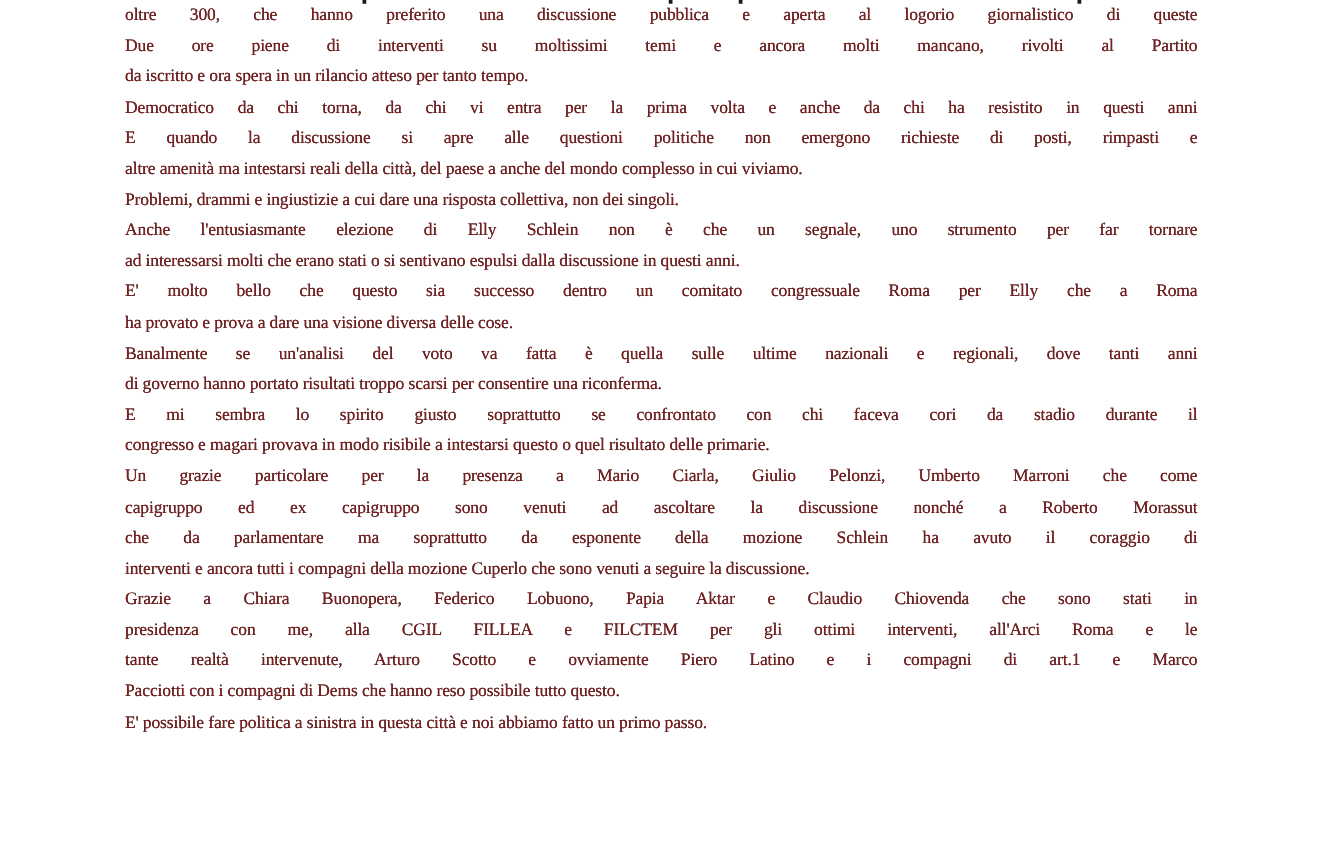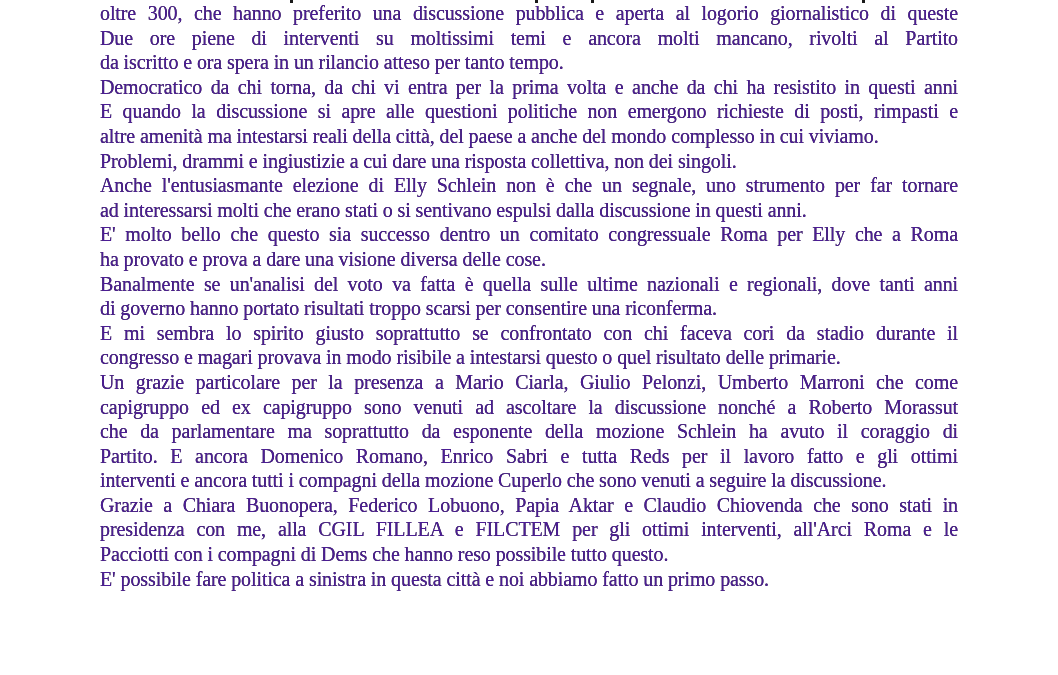--- a/index.html
+++ b/index.html
@@ -19,23 +19,23 @@
     left: 0;
     width: 1058px;
     height: 675px;
     background: #ffffff;
   }
   .doc-body {
     position: absolute;
     top: 1px;
     left: 100px;
     width: 858px;
-    color: #4c1d95;
+    color: #7f1d1d;
     font-family: "Liberation Serif", "DejaVu Serif", serif;
-    font-size: 20px;
+    font-size: 14px;
     line-height: 24.6px;
     letter-spacing: -0.1px;
     text-shadow: 0 0 0.45px rgba(0,0,0,0.85);
   }
   .para {
     margin: 0;
     padding: 0;
   }
   .line {
     white-space: nowrap;
@@ -96,25 +96,25 @@
         <div class="line">di governo hanno portato risultati troppo scarsi per consentire una riconferma.</div>
       </div>
       <div class="para">
         <div class="line j">E mi sembra lo spirito giusto soprattutto se confrontato con chi faceva cori da stadio durante il</div>
         <div class="line">congresso e magari provava in modo risibile a intestarsi questo o quel risultato delle primarie.</div>
       </div>
       <div class="para">
         <div class="line j">Un grazie particolare per la presenza a Mario Ciarla, Giulio Pelonzi, Umberto Marroni che come</div>
         <div class="line j">capigruppo ed ex capigruppo sono venuti ad ascoltare la discussione nonché a Roberto Morassut</div>
         <div class="line j">che da parlamentare ma soprattutto da esponente della mozione Schlein ha avuto il coraggio di</div>
-        <div class="line j">Partito. E ancora Domenico Romano, Enrico Sabri e tutta Reds per il lavoro fatto e gli ottimi</div>
         <div class="line">interventi e ancora tutti i compagni della mozione Cuperlo che sono venuti a seguire la discussione.</div>
       </div>
       <div class="para">
         <div class="line j">Grazie a Chiara Buonopera, Federico Lobuono, Papia Aktar e Claudio Chiovenda che sono stati in</div>
         <div class="line j">presidenza con me, alla CGIL FILLEA e FILCTEM per gli ottimi interventi, all'Arci Roma e le</div>
+        <div class="line j">tante realtà intervenute, Arturo Scotto e ovviamente Piero Latino e i compagni di art.1 e Marco</div>
         <div class="line">Pacciotti con i compagni di Dems che hanno reso possibile tutto questo.</div>
       </div>
       <div class="para">
         <div class="line">E' possibile fare politica a sinistra in questa città e noi abbiamo fatto un primo passo.</div>
       </div>
     </div>
 </div>
 
 </body></html>

